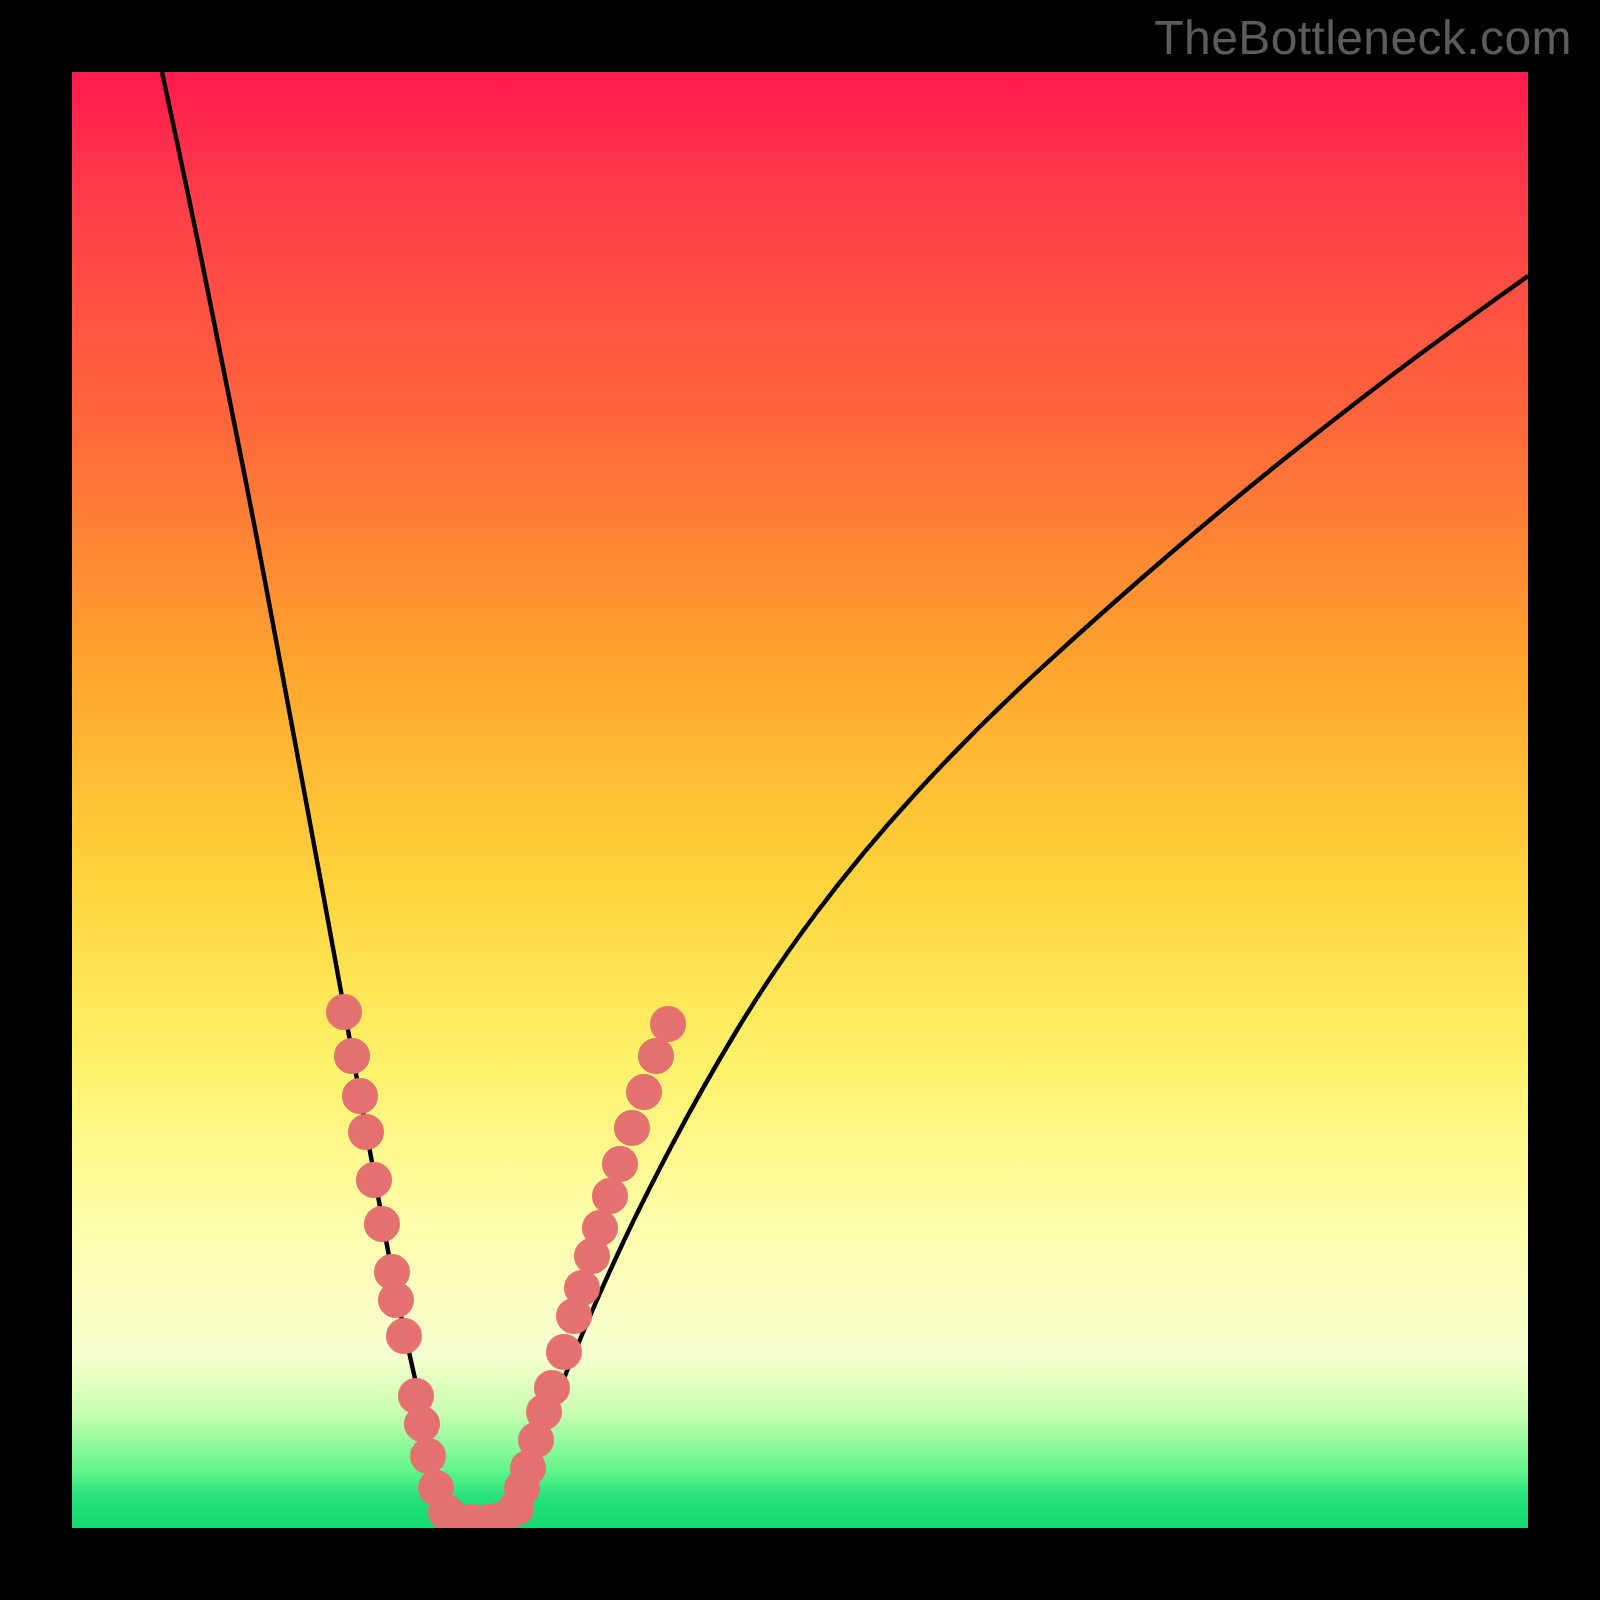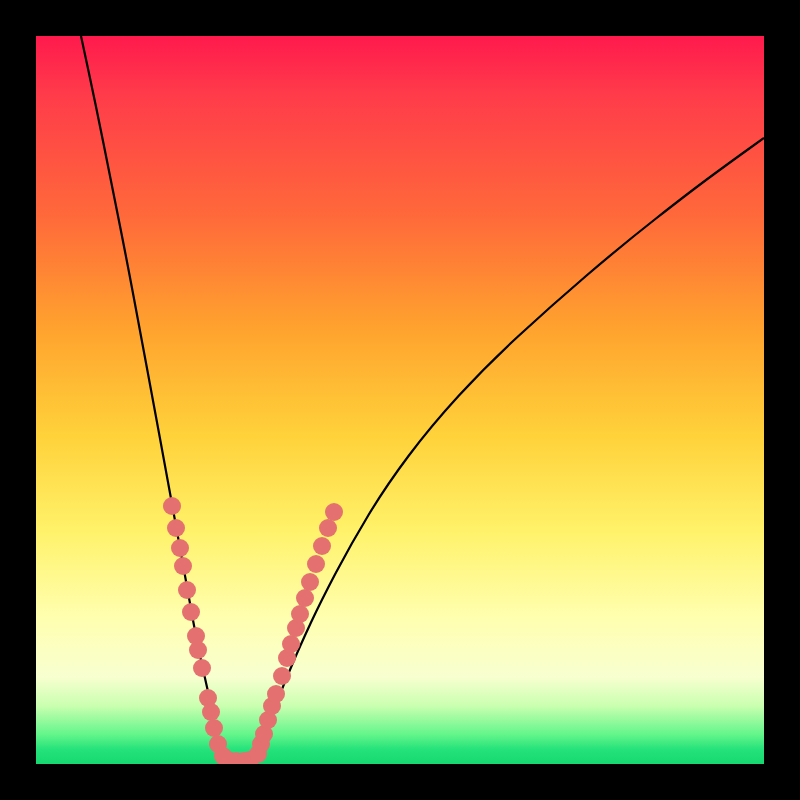--- a/index.html
+++ b/index.html
@@ -65,20 +65,21 @@
   }
   .marker {
     fill: #e4716f;
     stroke: none;
   }
 </style>
 </head>
 <body>
 
 <div class="frame">
+  <div class="watermark">TheBottleneck.com</div>
 
   <div class="plot-area">
     <svg class="curves" viewBox="0 0 728 728" preserveAspectRatio="none">
       <path id="left-curve" class="curve" d="M 45 0 Q 45 0 52.5 35 Q 60 70 67.5 107.5 Q 75 145 82.5 182.5 Q 90 220 97.5 260 Q 105 300 111.5 335 Q 118 370 124 402.5 Q 130 435 135 462.5 Q 140 490 145 517.5 Q 150 545 154 567.5 Q 158 590 161.5 607.5 Q 165 625 168.5 640 Q 172 655 175 670 Q 178 685 180 695 Q 182 705 184 711.5 Q 186 718 188 723 T 190 728"></path>
       <path id="right-curve" class="curve" d="M 218 728 Q 218 728 220 722 Q 222 716 225 708 Q 228 700 232 689 Q 236 678 242 663 Q 248 648 256 629 Q 264 610 274.5 587.5 Q 285 565 300 536.5 Q 315 508 332.5 479 Q 350 450 372.5 420 Q 395 390 422.5 360 Q 450 330 482.5 300 Q 515 270 550 240 Q 585 210 620 182.5 Q 655 155 677.5 138.5 Q 700 122 714 112 T 728 102"></path>
       <g id="markers">
           <circle cx="136" cy="470" r="9" class="marker" fill="#e4716f"></circle>
           <circle cx="140" cy="492" r="9" class="marker" fill="#e4716f"></circle>
           <circle cx="144" cy="512" r="9" class="marker" fill="#e4716f"></circle>
           <circle cx="147" cy="530" r="9" class="marker" fill="#e4716f"></circle>

